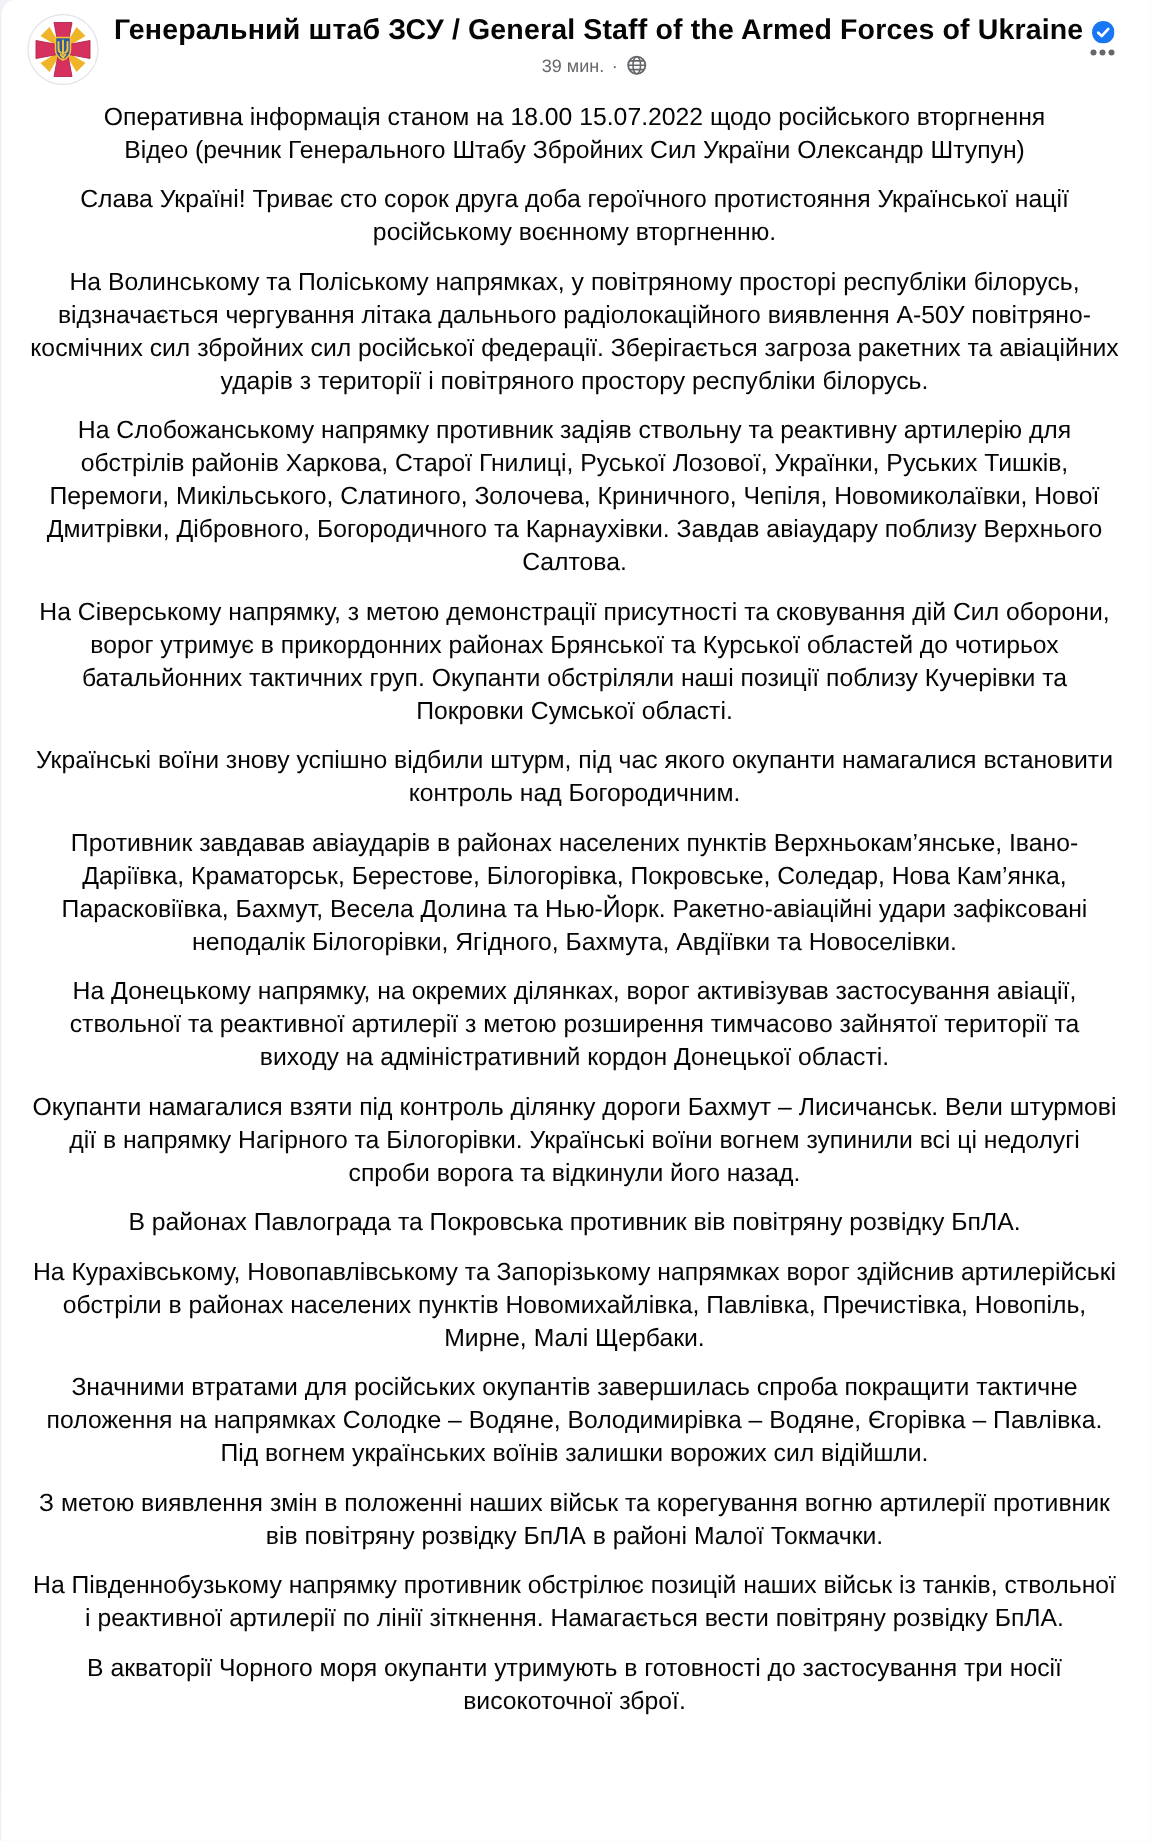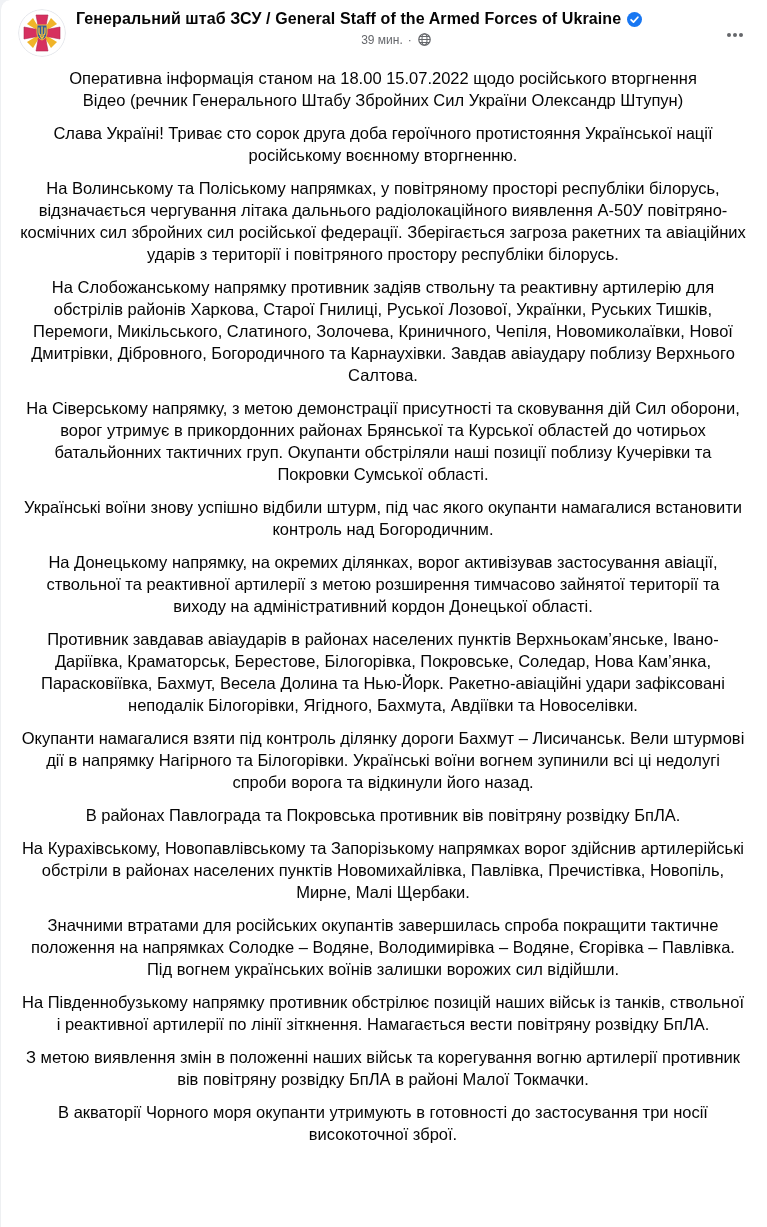--- a/index.html
+++ b/index.html
@@ -22,21 +22,21 @@
   }
   .avatar {
     width:48px; height:48px;
     border-radius:50%;
     flex:0 0 48px;
     cursor:pointer;
   }
   .header-text { margin-left:10px; flex:1; min-width:0; }
   .name-row { display:flex; align-items:center; gap:6px; margin-top:1px; }
   .page-name {
-    font-size:16px;
+    font-size:19px;
     font-weight:700;
     color:#050505;
     letter-spacing:.1px;
     cursor:pointer;
     white-space:nowrap;
   }
   .verified { width:15px; height:15px; flex:0 0 15px; margin-top:1px; }
   .meta-row {
     display:flex; align-items:center; gap:5px;
     margin-top:4px;
@@ -125,24 +125,24 @@
   </div>
 
   <div class="post-body">
     <p>Оперативна інформація станом на 18.00 15.07.2022 щодо російського вторгнення
 Відео (речник Генерального Штабу Збройних Сил України Олександр Штупун)</p>
     <p>Слава Україні! Триває сто сорок друга доба героїчного протистояння Української нації російському воєнному вторгненню.</p>
     <p>На Волинському та Поліському напрямках, у повітряному просторі республіки білорусь, відзначається чергування літака дальнього радіолокаційного виявлення А-50У повітряно-космічних сил збройних сил російської федерації. Зберігається загроза ракетних та авіаційних ударів з території і повітряного простору республіки білорусь.</p>
     <p>На Слобожанському напрямку противник задіяв ствольну та реактивну артилерію для обстрілів районів Харкова, Старої Гнилиці, Руської Лозової, Українки, Руських Тишків, Перемоги, Микільського, Слатиного, Золочева, Криничного, Чепіля, Новомиколаївки, Нової Дмитрівки, Дібровного, Богородичного та Карнаухівки. Завдав авіаудару поблизу Верхнього Салтова.</p>
     <p>На Сіверському напрямку, з метою демонстрації присутності та сковування дій Сил оборони, ворог утримує в прикордонних районах Брянської та Курської областей до чотирьох батальйонних тактичних груп. Окупанти обстріляли наші позиції поблизу Кучерівки та Покровки Сумської області.</p>
     <p>Українські воїни знову успішно відбили штурм, під час якого окупанти намагалися встановити контроль над Богородичним.</p>
+    <p>Противник завдавав авіаударів в районах населених пунктів Верхньокам’янське, Івано-Даріївка, Краматорськ, Берестове, Білогорівка, Покровське, Соледар, Нова Кам’янка, Парасковіївка, Бахмут, Весела Долина та Нью-Йорк. Ракетно-авіаційні удари зафіксовані неподалік Білогорівки, Ягідного, Бахмута, Авдіївки та Новоселівки.</p>
     <p>На Донецькому напрямку, на окремих ділянках, ворог активізував застосування авіації, ствольної та реактивної артилерії з метою розширення тимчасово зайнятої території та виходу на адміністративний кордон Донецької області.</p>
-    <p>Противник завдавав авіаударів в районах населених пунктів Верхньокам’янське, Івано-Даріївка, Краматорськ, Берестове, Білогорівка, Покровське, Соледар, Нова Кам’янка, Парасковіївка, Бахмут, Весела Долина та Нью-Йорк. Ракетно-авіаційні удари зафіксовані неподалік Білогорівки, Ягідного, Бахмута, Авдіївки та Новоселівки.</p>
     <p>Окупанти намагалися взяти під контроль ділянку дороги Бахмут – Лисичанськ. Вели штурмові дії в напрямку Нагірного та Білогорівки. Українські воїни вогнем зупинили всі ці недолугі спроби ворога та відкинули його назад.</p>
     <p>В районах Павлограда та Покровська противник вів повітряну розвідку БпЛА.</p>
     <p>На Курахівському, Новопавлівському та Запорізькому напрямках ворог здійснив артилерійські обстріли в районах населених пунктів Новомихайлівка, Павлівка, Пречистівка, Новопіль, Мирне, Малі Щербаки.</p>
     <p>Значними втратами для російських окупантів завершилась спроба покращити тактичне положення на напрямках Солодке – Водяне, Володимирівка – Водяне, Єгорівка – Павлівка. Під вогнем українських воїнів залишки ворожих сил відійшли.</p>
+    <p>З метою виявлення змін в положенні наших військ та корегування вогню артилерії противник вів повітряну розвідку БпЛА в районі Малої Токмачки.</p>
     <p>На Південнобузькому напрямку противник обстрілює позицій наших військ із танків, ствольної і реактивної артилерії по лінії зіткнення. Намагається вести повітряну розвідку БпЛА.</p>
-    <p>З метою виявлення змін в положенні наших військ та корегування вогню артилерії противник вів повітряну розвідку БпЛА в районі Малої Токмачки.</p>
     <p>В акваторії Чорного моря окупанти утримують в готовності до застосування три носії високоточної зброї.</p>
   </div>
 
 </div>
 
 </body></html>

